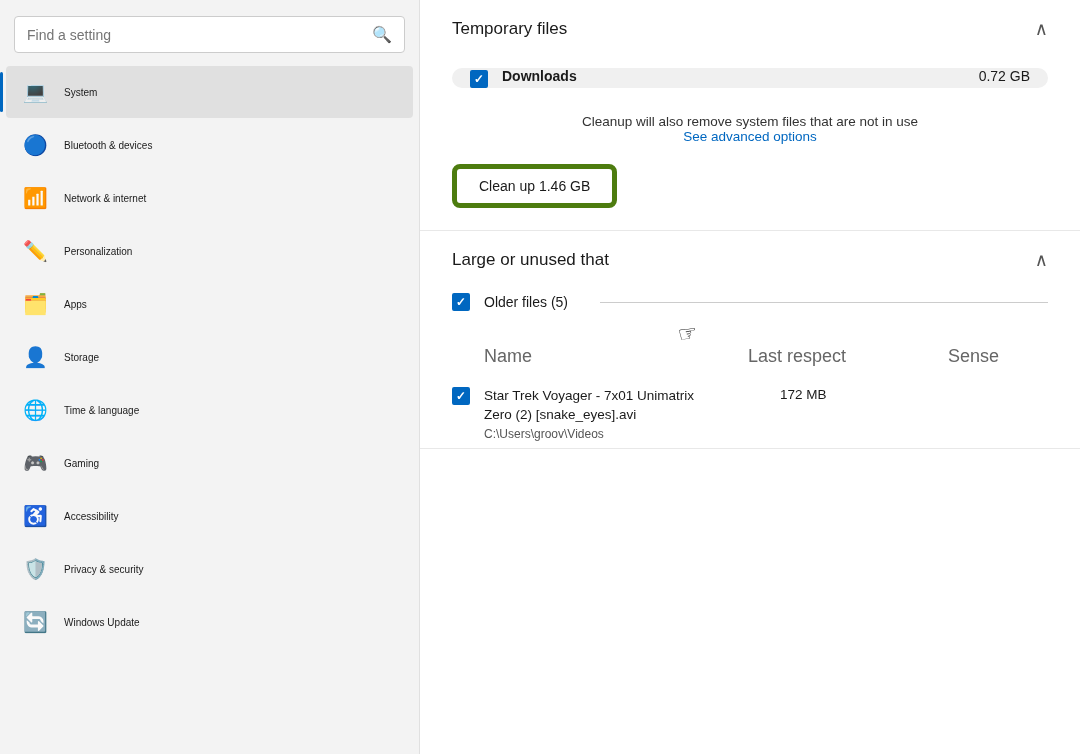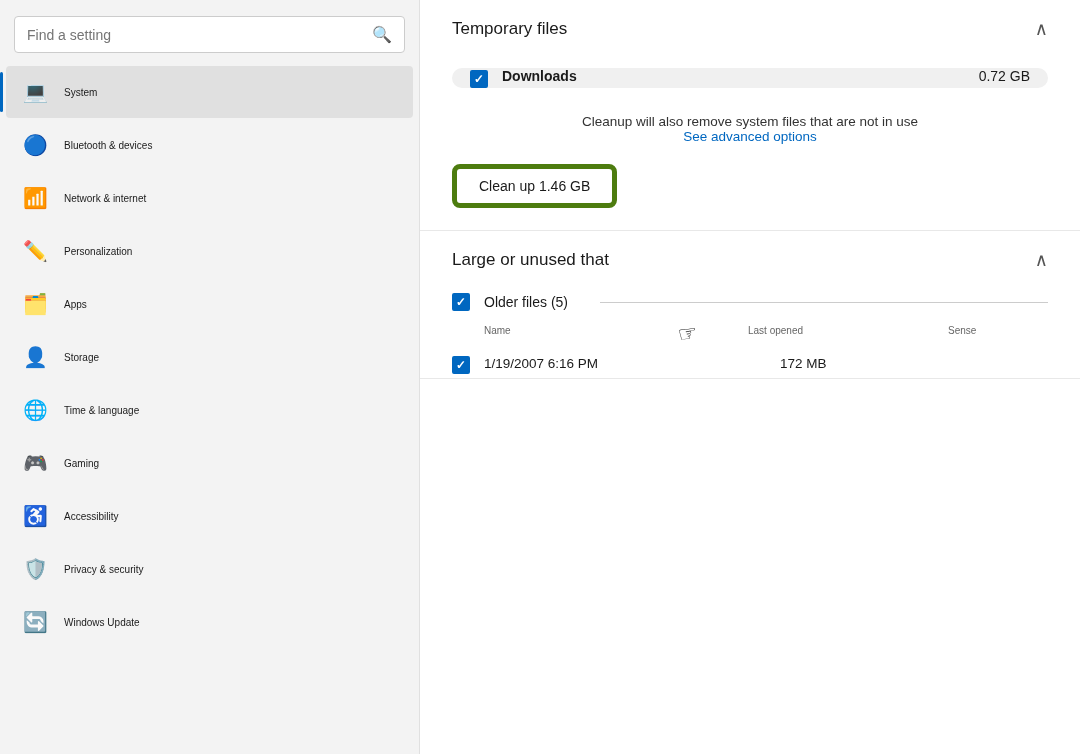--- a/index.html
+++ b/index.html
@@ -252,21 +252,22 @@
     
     .files-table {
       padding: 4px 32px 8px 64px;
     }
 
     .files-table-header {
       display: grid;
       grid-template-columns: 1fr 200px 100px;
       padding: 6px 0;
       color: #666;
-      font-size: 10px;
+      font-size: 18px;
+      margin-top: 21px;
     }
 
     .file-name-col {
       color: #1a1a1a;
       line-height: 1.4;
     }
 
     .file-row-with-check {
       display: flex;
       align-items: flex-start;
@@ -390,28 +391,32 @@
       <div class="checkbox-custom"></div>
       <div class="older-files-label">
         <span>Older files (5)</span>
         <div class="separator-line"></div>
       </div>
     </div>
 
     <div class="files-table">
       <div class="files-table-header">
         <span>Name</span>
-        <span>Last opened</span>
+        <span>Last respect</span>
         <span>Sense</span>
       </div>
     </div>
 
     <div class="file-row-with-check">
       <div class="checkbox-custom"></div>
       <div class="file-row-inner">
-        <div>1/19/2007 6:16 PM</div>
+        <div class="file-name-col">
+          <span>Star Trek Voyager - 7x01 Unimatrix</span><br>
+          <span>Zero (2) [snake_eyes].avi</span><br>
+          <span style="color:#555;font-size:12px;">C:\Users\groov\Videos</span>
+        </div>
         <div>172 MB</div>
       </div>
     </div>
 
   </div>
 
 </main>
 
 </body></html>

